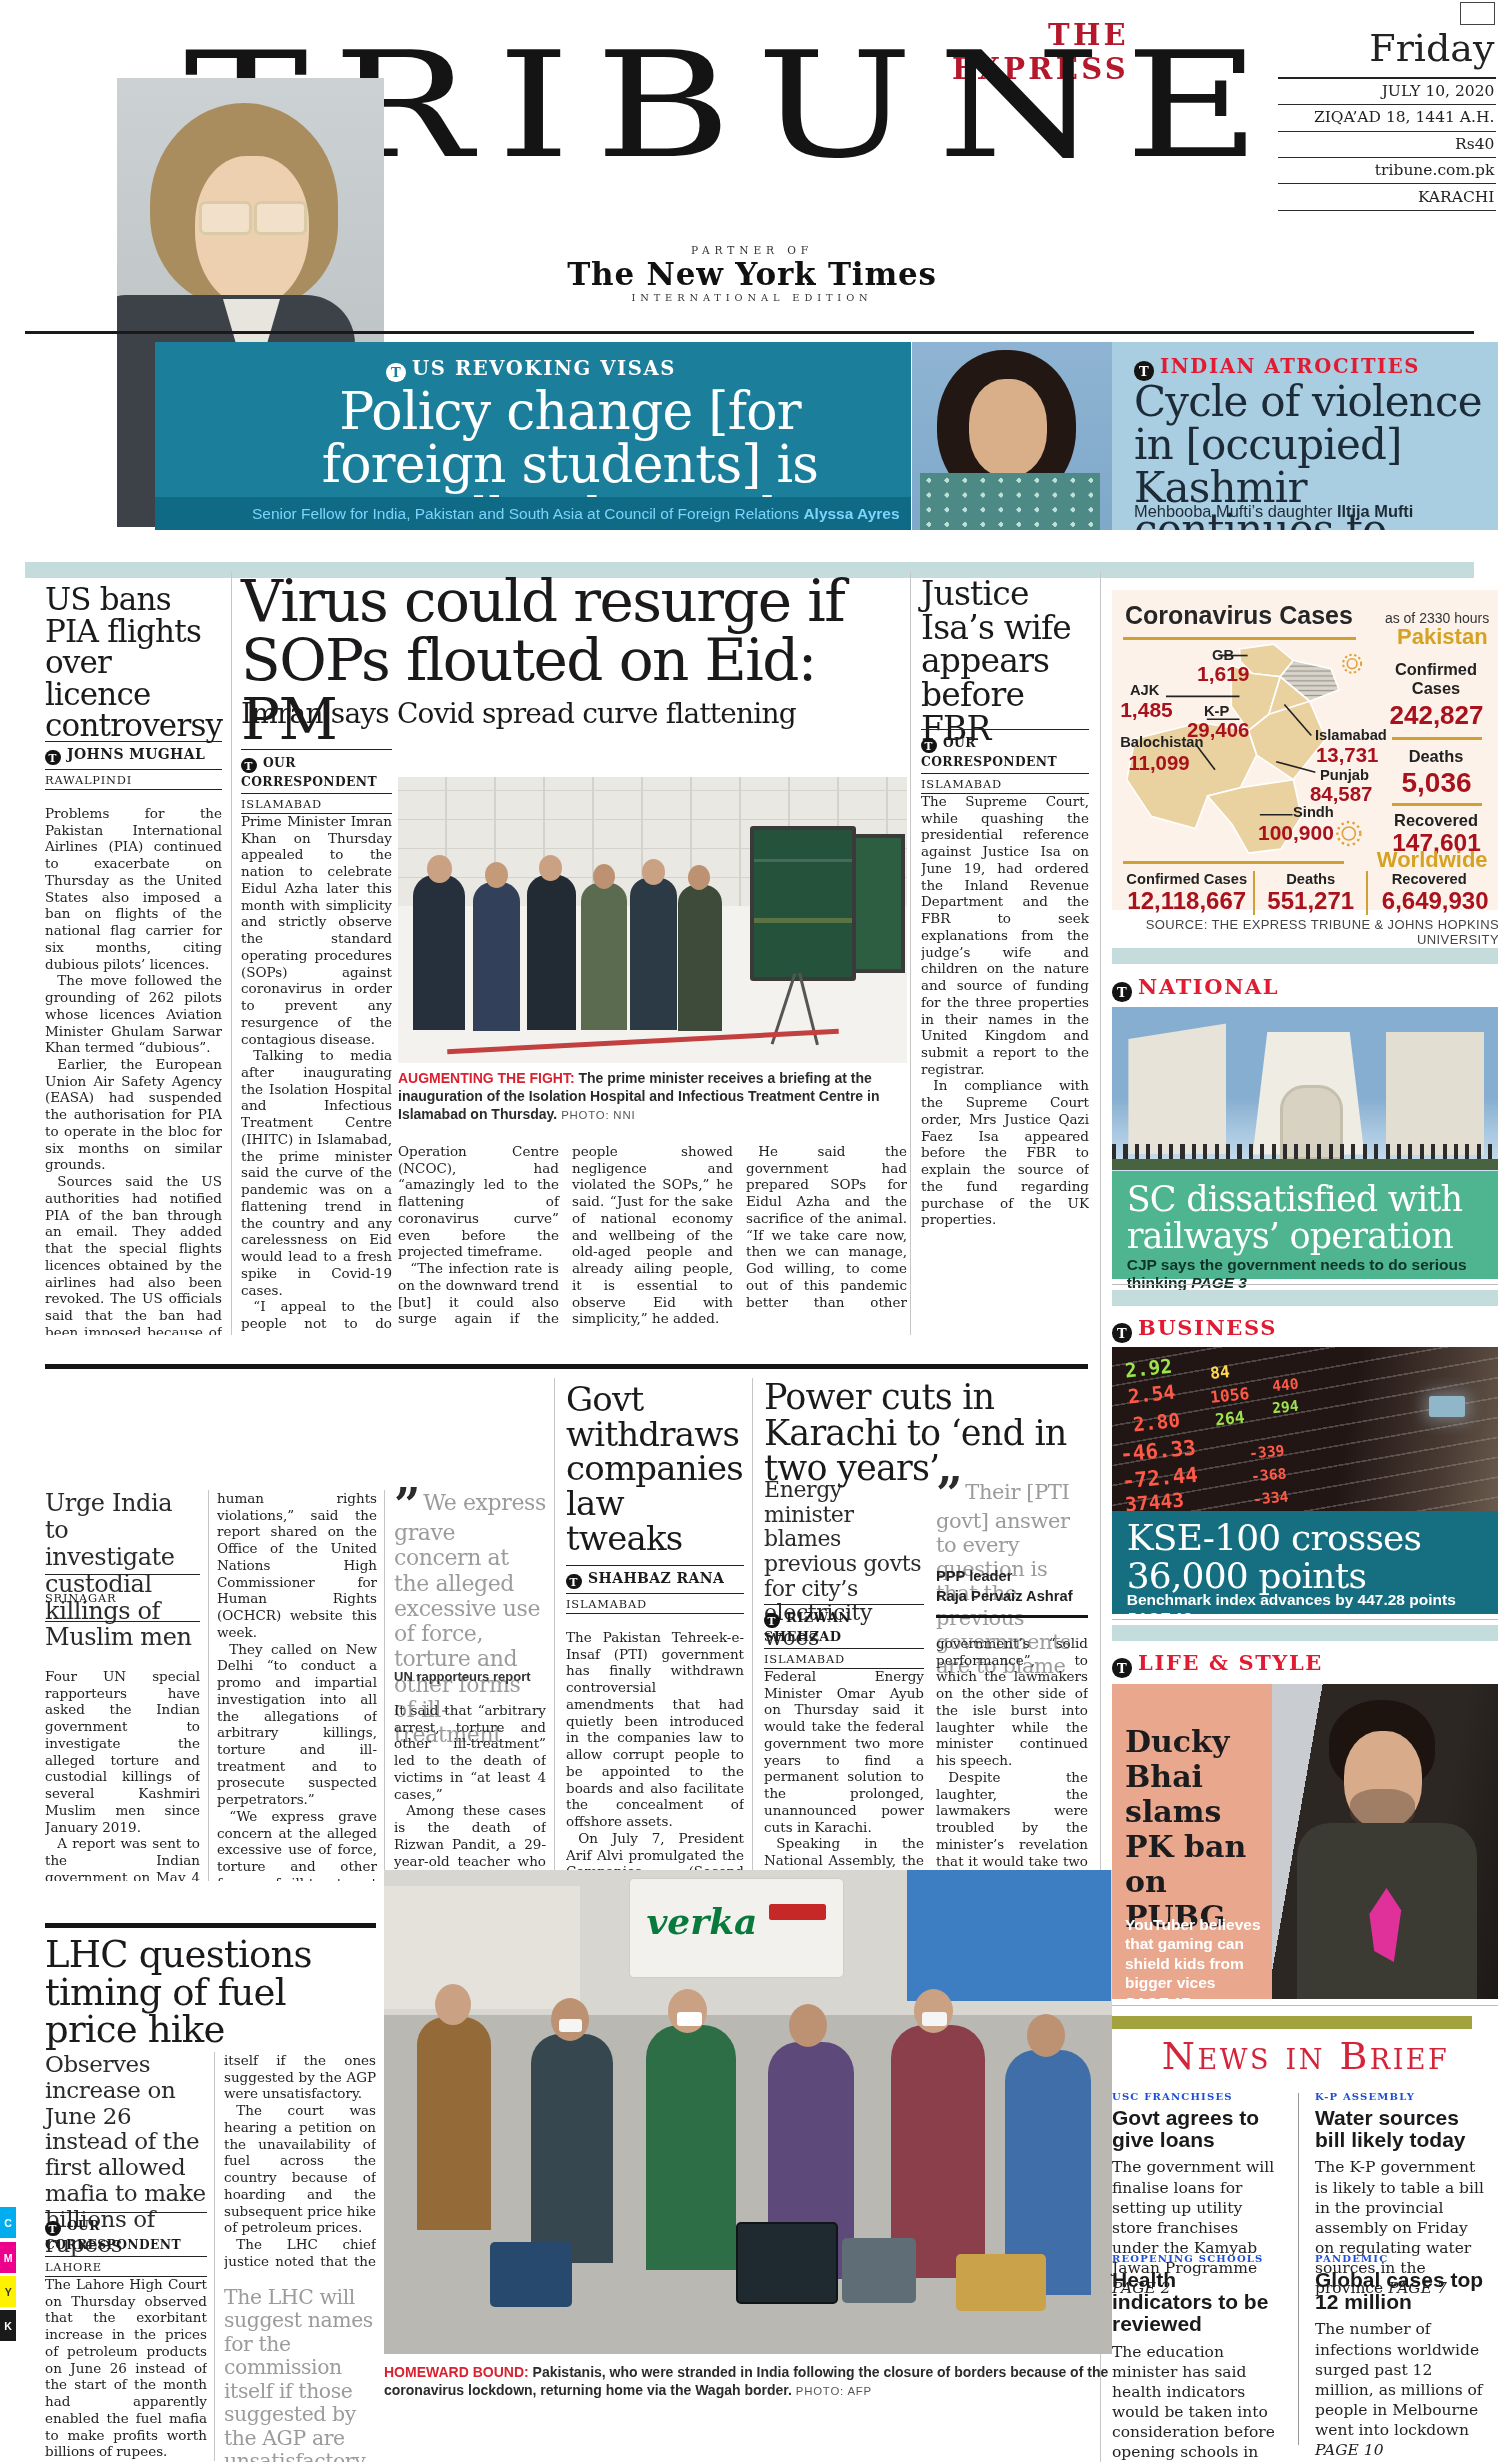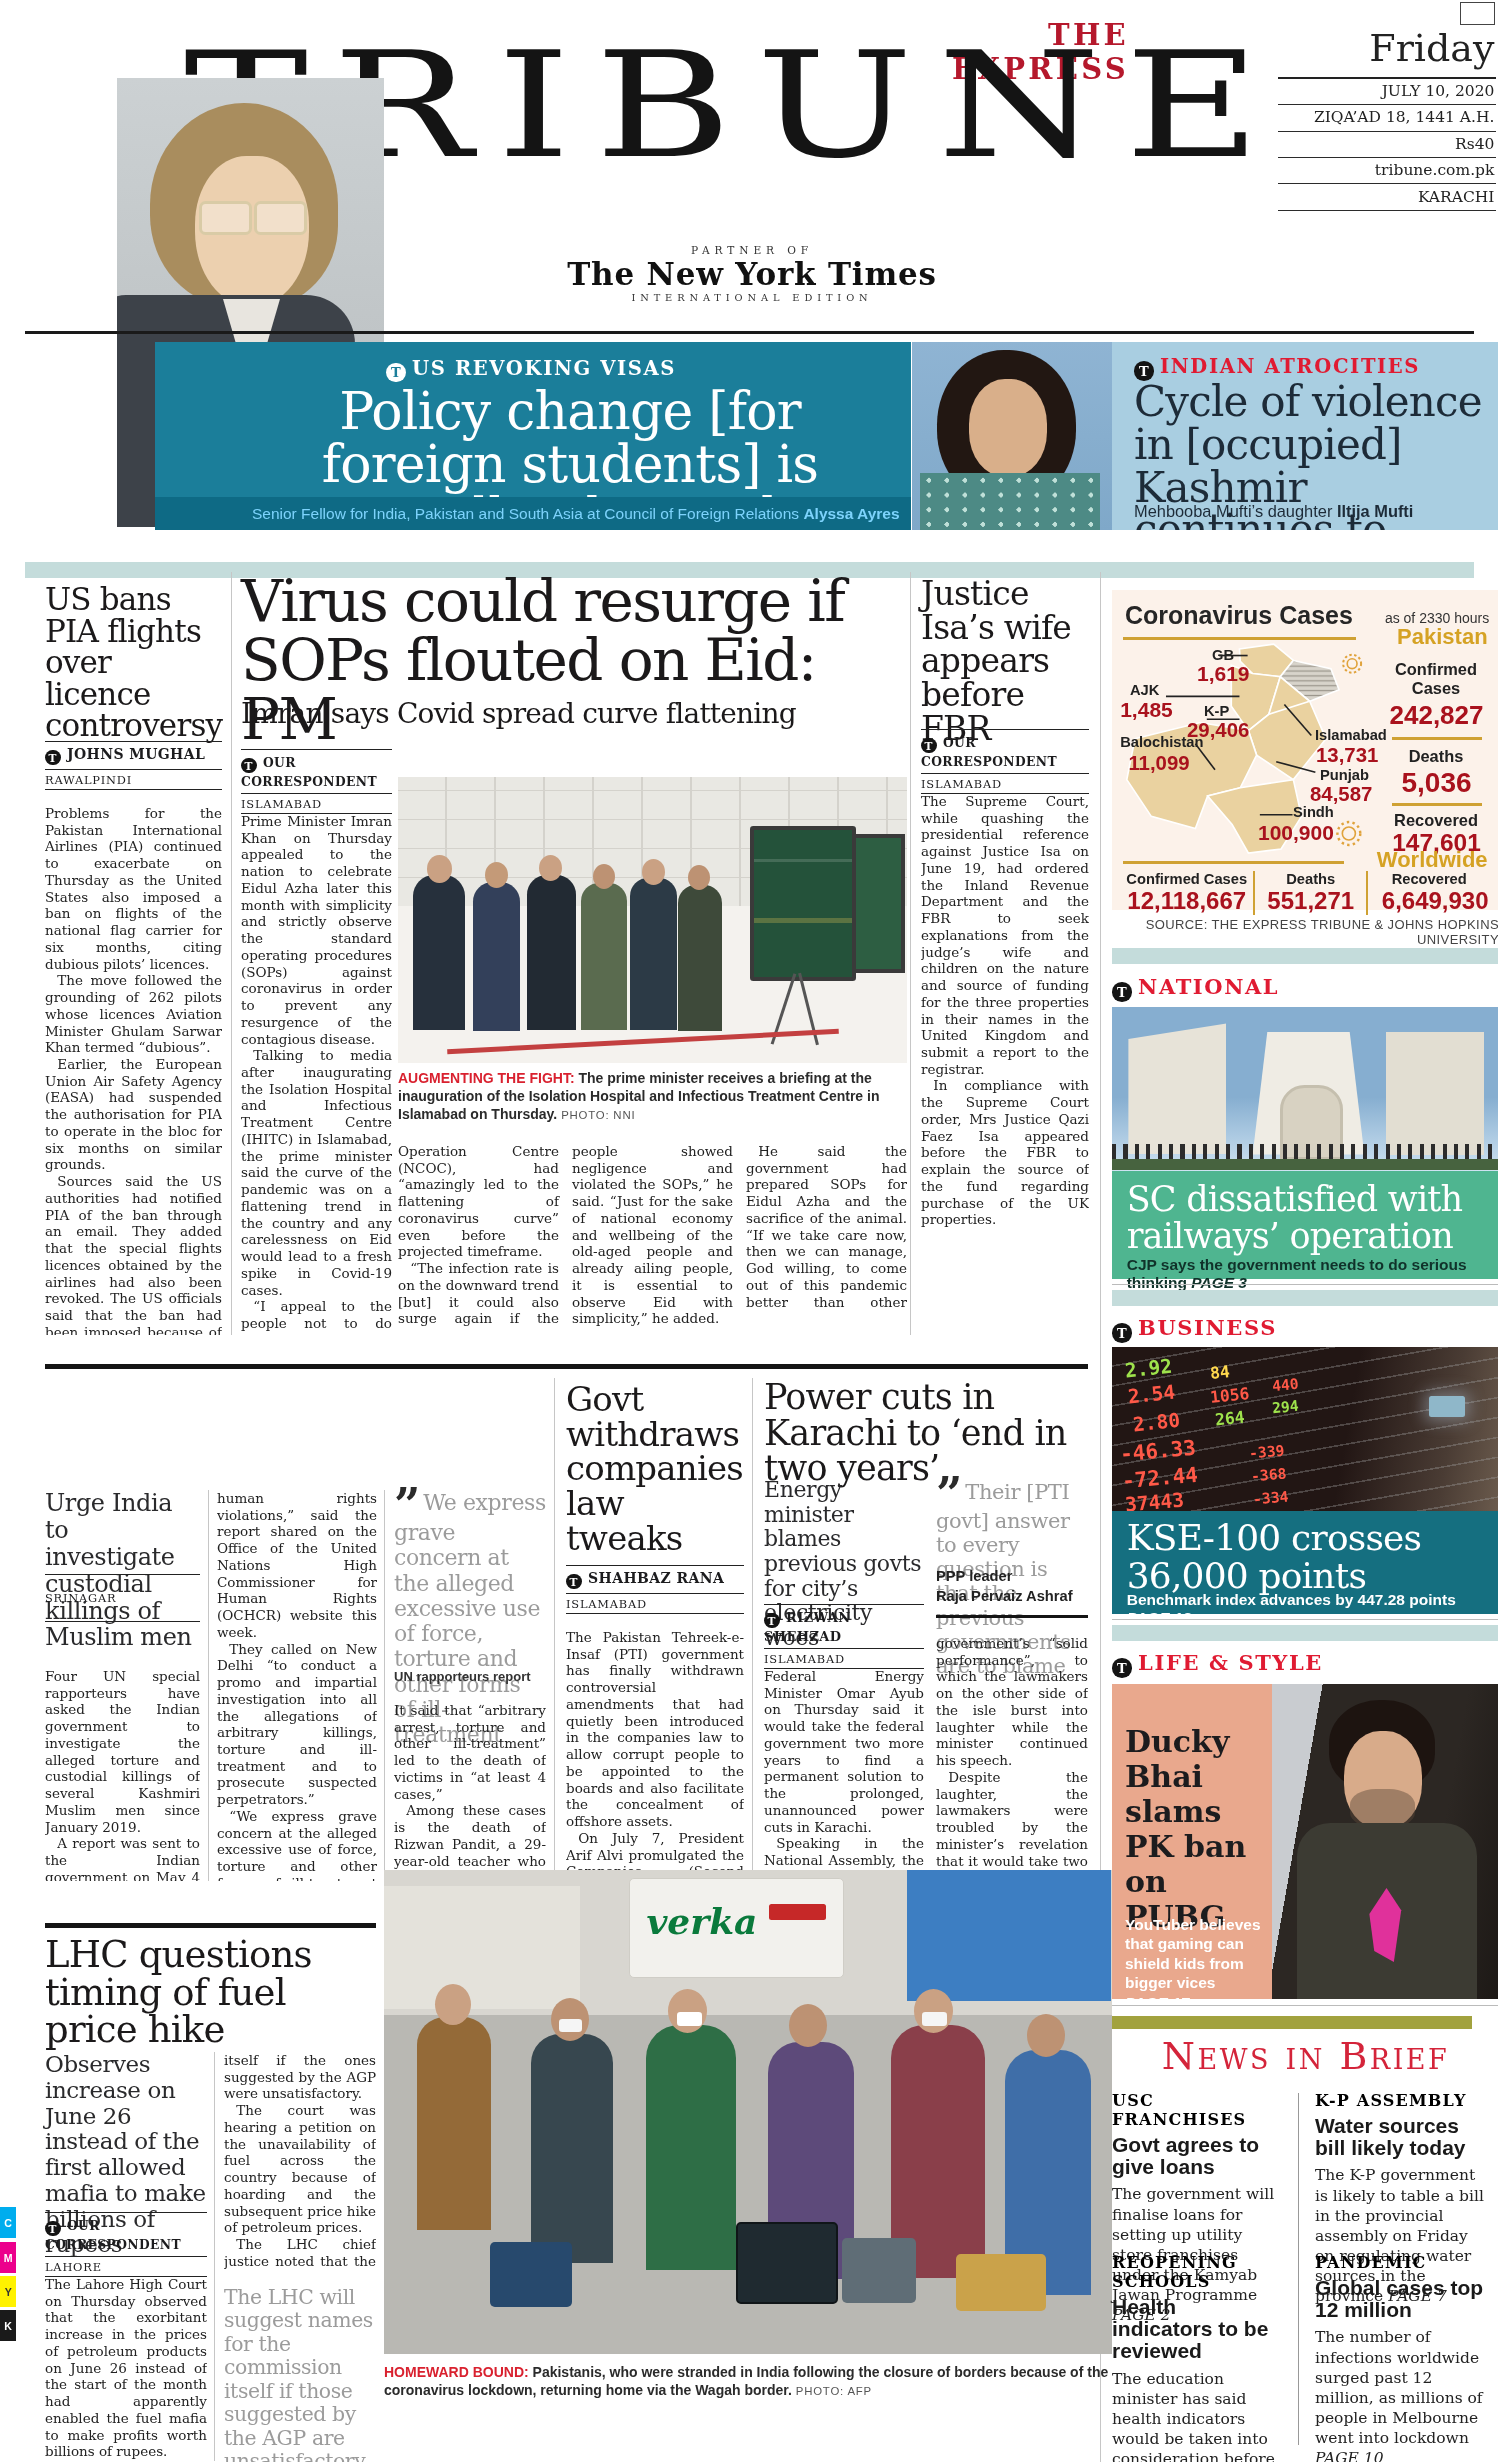--- a/index.html
+++ b/index.html
@@ -40,21 +40,21 @@
   .cap .lead{color:#d9212f;}
   .cap .credit{font-weight:400;color:#555;font-size:11.4px;letter-spacing:0.8px;}
   .secpanel h2{margin:0;color:#fff;font-weight:400;line-height:1.05;letter-spacing:-0.8px;}
   
   .covid{background:#fcf2ea;}
   .covid .lbl{font-family:"Liberation Sans",sans-serif;font-weight:700;font-size:14.7px;color:#222;}
   .covid .num{font-family:"Liberation Sans",sans-serif;font-weight:700;color:#a9121d;}
   .gold{background:#cfa133;}
   .goldtxt{color:#d5a224;font-family:"Liberation Sans",sans-serif;font-weight:700;}
   
-  .brief .bk{color:#000000;font-weight:700;font-size:16px;letter-spacing:1.2px;}
+  .brief .bk{color:#1d4ed8;font-weight:700;font-size:10px;letter-spacing:1.2px;}
   .brief h3{margin:4.9px 0 6.5px 0;font-family:"Liberation Sans",sans-serif;font-size:21px;line-height:1.05;color:#1a1a1a;}
   .brief .bb{font-size:15.5px;line-height:1.3;color:#222;}
   .pageref{font-style:italic;}
   .cmyk{width:16.4px;height:31px;display:flex;align-items:center;justify-content:center;
         font-family:"Liberation Sans",sans-serif;font-weight:700;font-size:10.6px;}
 </style>
 </head>
 <body>
 
 <div id="page">

